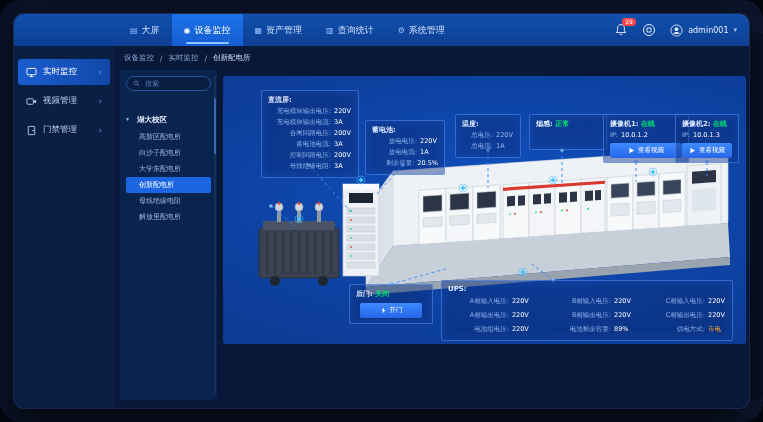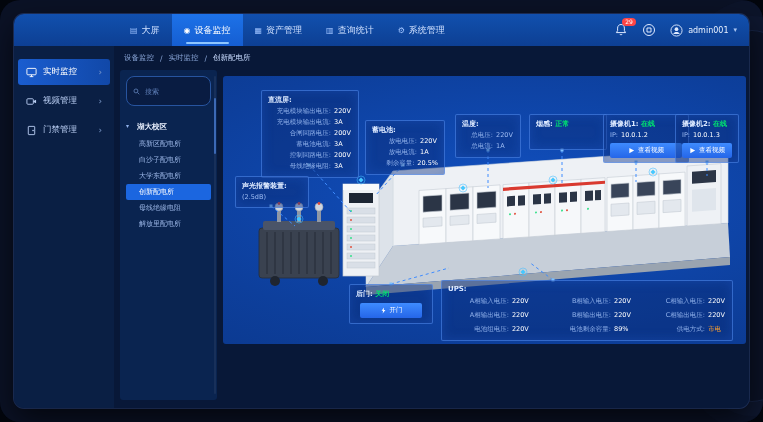--- a/index.html
+++ b/index.html
@@ -31,21 +31,21 @@
   .side-item svg{width:11px;height:11px;flex:0 0 11px;}
   .side-item.active{background:linear-gradient(90deg,#1a5dd0,#1148a8);color:#fff;}
   .side-item .chev{margin-left:auto;color:#7f9ccc;font-size:9px;}
   .content{flex:1;background:#081838;padding:0 8px 8px 6px;display:flex;flex-direction:column;min-width:0;}
   .breadcrumb{height:24px;flex:0 0 24px;display:flex;align-items:center;gap:6px;font-size:7.5px;color:#8aa6d8;padding-left:4px;}
   .breadcrumb .crumb{cursor:pointer;}
   .breadcrumb .current{color:#c9dcff;}
   .content-row{flex:1;display:flex;gap:6px;min-height:0;}
   
   .tree-panel{width:97px;flex:0 0 97px;background:#0a2450;border-radius:3px;padding:6px 6px;position:relative;}
-  .search{height:30px;border:1px solid #27549f;border-radius:8px;background:rgba(8,24,56,.6);display:flex;align-items:center;gap:3px;padding:0 6px;margin-bottom:16px;}
+  .search{height:15px;border:1px solid #27549f;border-radius:8px;background:rgba(8,24,56,.6);display:flex;align-items:center;gap:3px;padding:0 6px;margin-bottom:24px;}
   .search svg{width:7px;height:7px;flex:0 0 7px;}
   .search input{background:transparent;border:0;outline:0;color:#cfe0ff;font-size:7px;width:100%;}
   .search input::placeholder{color:#5f7fb8;}
   .tree-root{color:#eaf1ff;font-size:7.5px;display:flex;align-items:flex-start;gap:8px;margin:2px 0 4px;cursor:pointer;font-weight:bold;}
   .tree-root .tw{color:#8fb0ea;font-size:6px;}
   .tree-item{font-size:7px;color:#9db8e8;padding:3px 3px 3px 13px;border-radius:2px;cursor:pointer;white-space:nowrap;}
   .tree-item.selected{background:#1b66e0;color:#fff;}
   .tree-scroll-track{position:absolute;right:1px;top:6px;bottom:6px;width:2px;background:rgba(255,255,255,.06);border-radius:2px;}
   .tree-scroll-thumb{position:absolute;right:1px;top:28px;width:2px;height:56px;background:#3c69b5;border-radius:2px;cursor:grab;}
   
@@ -449,26 +449,20 @@
                   <span class="dp-val">10.0.1.3</span>
                 </div>
             <button class="btn">
               <svg viewBox="0 0 8 8">
                     <path d="M1.5 1 7 4 1.5 7z" fill="#fff"></path>
                   </svg>
               <span>查看视频</span>
             </button>
           </div>
 
-          <div class="dp p-sound">
-            <div class="dp-title">声光报警装置:</div>
-            <div class="dp-row" style="justify-content:flex-start;">
-                  <span class="muted-val">(2.5dB)</span>
-                </div>
-          </div>
 
           <div class="dp p-door">
             <div class="dp-title"><span>后门:</span> <span class="status-green">关闭</span></div>
             <button class="btn">
               <svg viewBox="0 0 8 8">
                     <path d="M4.6 0.5 1.8 4.4h1.8L3 7.5l3.2-4.2H4.3z" fill="#fff"></path>
                   </svg>
               <span>开门</span>
             </button>
           </div>

